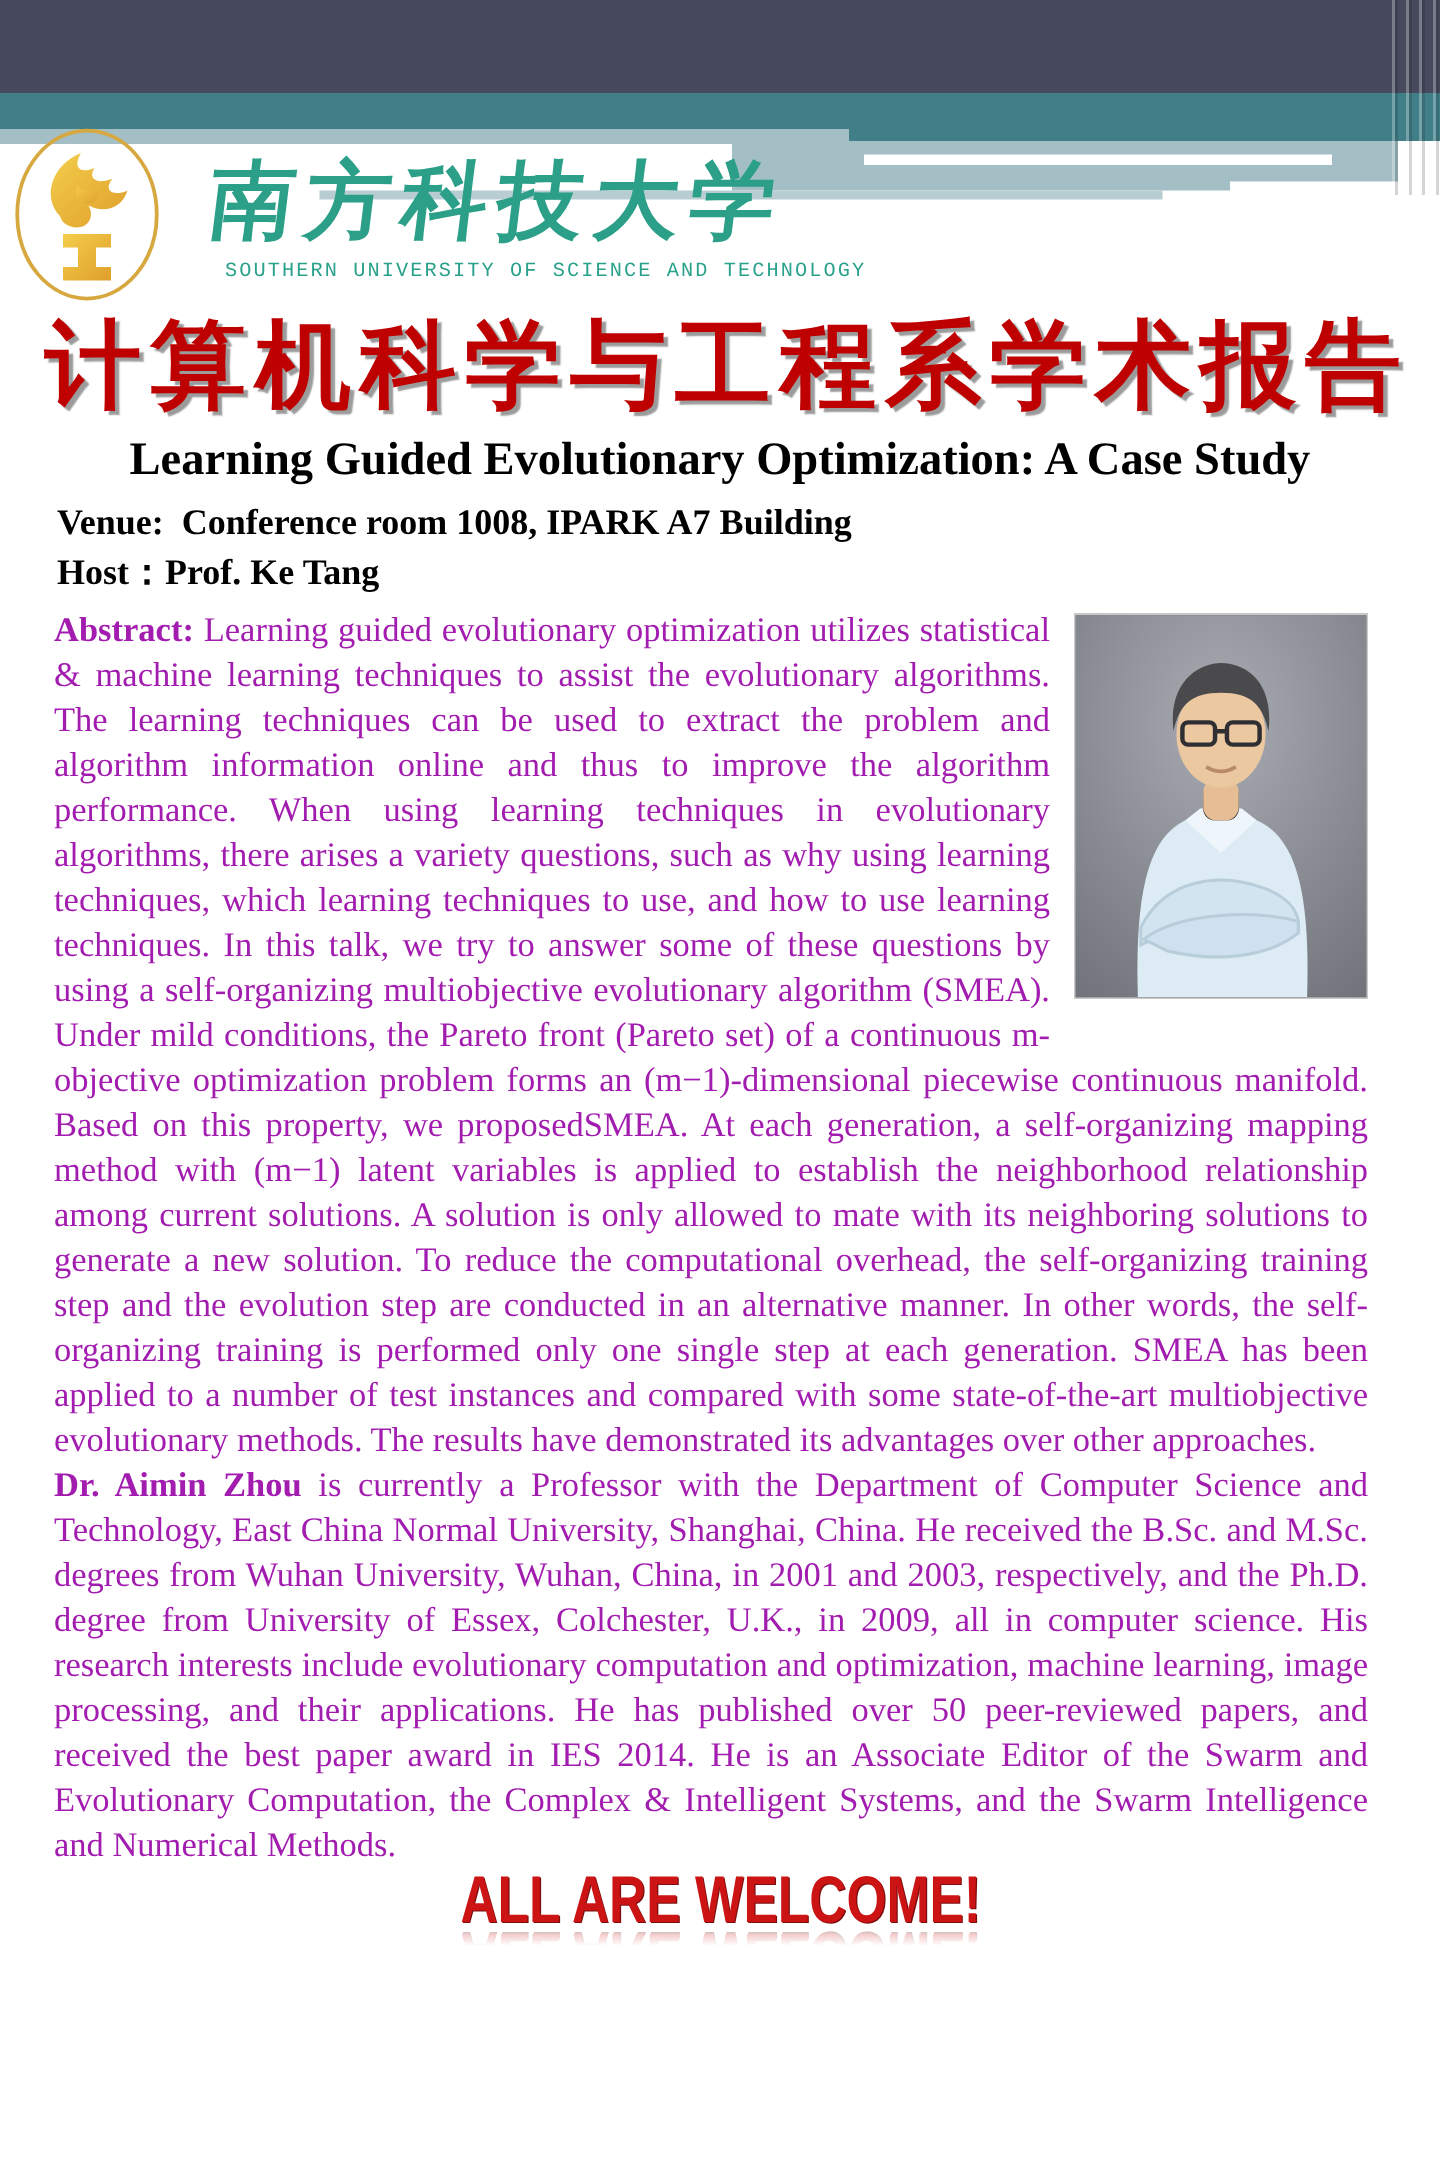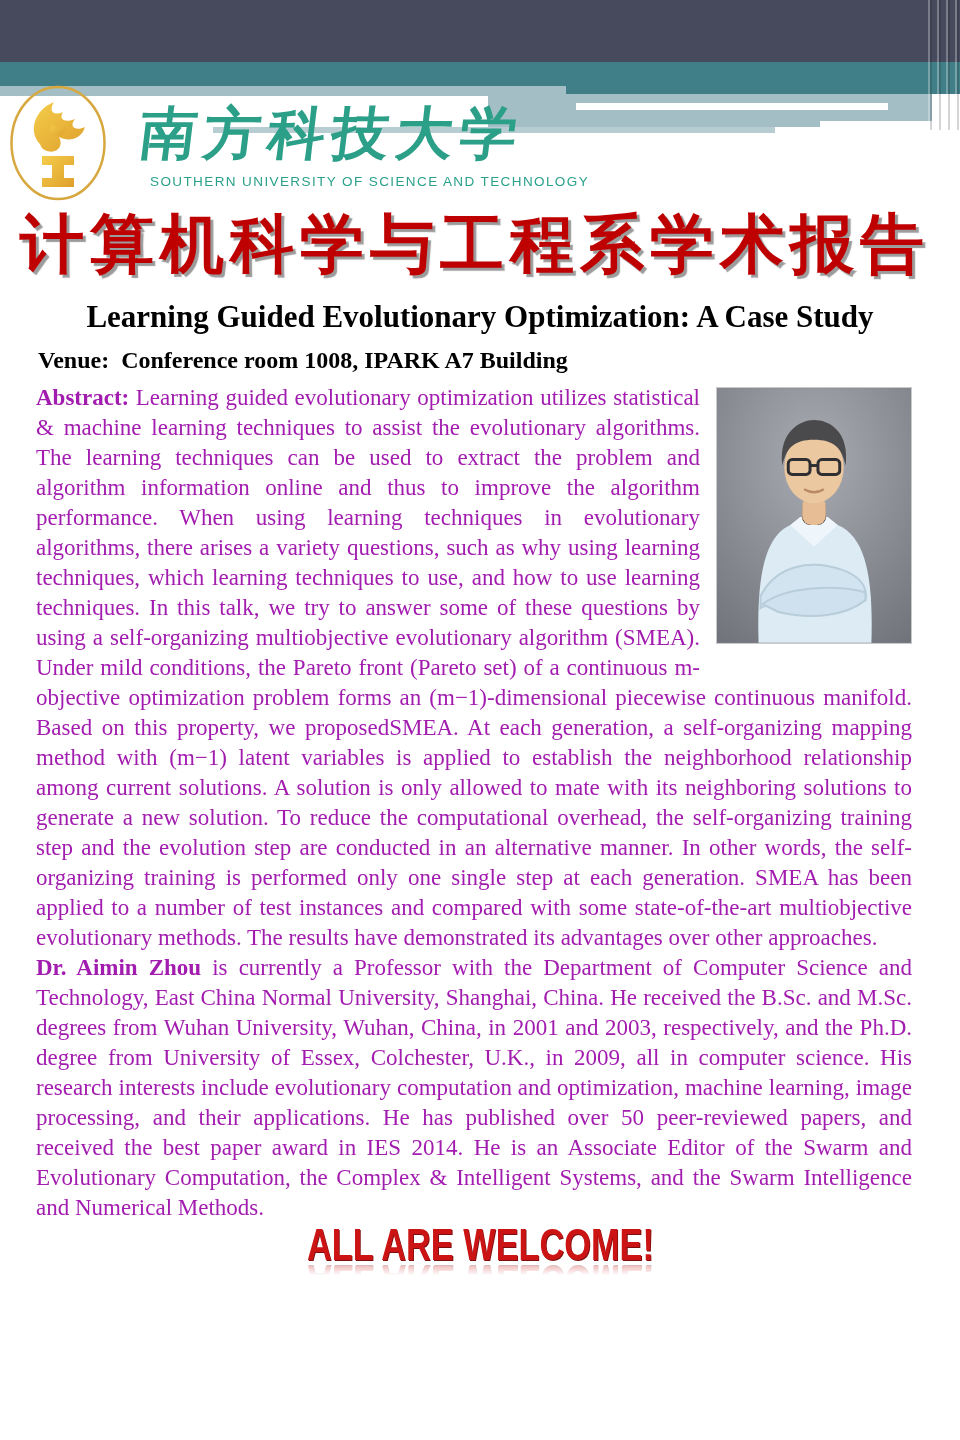--- a/index.html
+++ b/index.html
@@ -27,35 +27,35 @@
   }
   .logo { left:8px; top:84px; width:100px; height:118px; }
   .uni-cn {
     left:140px; top:96px; width:420px;
     font-family:"DejaVu Sans", sans-serif;
     font-size:57px; font-weight:700; color:#2b9f87;
     letter-spacing:7px; transform:skewX(-7deg); white-space:nowrap;
   }
   .uni-en {
     left:150px; top:174px;
-    font-family:Liberation Sans, sans-serif;
+    font-family:Liberation Mono, monospace;
     font-size:13.5px; font-weight:400; color:#2aa18b; letter-spacing:1.4px;
     white-space:nowrap;
   }
   
   .red-title {
-    margin:1px 20px 0 20px; text-align:left;
+    margin:1px 20px 0 20px; text-align:right;
     font-family:"DejaVu Sans", sans-serif;
     font-size:64px; line-height:76px; font-weight:900; color:#be0000;
     letter-spacing:6px; white-space:nowrap;
     text-shadow:3px 3px 1px rgba(130,130,130,0.8);
   }
   
   .talk-title {
-    margin-top:16px; text-align:center;
+    margin-top:5px; text-align:center;
     font-size:31px; line-height:38px; font-weight:700; color:#000;
   }
   
   .info { margin:8px 0 0 38px; font-weight:700; }
   .info .line { font-size:24px; line-height:33px; white-space:nowrap; }
   .info .line.speaker { font-size:23px; margin-bottom:6px; }
   .gap-l { display:inline-block; width:22px; }
   .gap-m { display:inline-block; width:12px; }
   .info sup { font-size:60%; vertical-align:super; font-weight:700; }
   
@@ -122,20 +122,23 @@
   <div class="red-title">计算机科学与工程系学术报告</div>
 
   <div class="talk-title">
     <div>Learning Guided Evolutionary Optimization: A Case Study</div>
   </div>
 
   <div class="info">
     <div class="line">
       <span>Venue:</span><span class="gap-m"></span><span>Conference room 1008, IPARK A7 Building</span>
     </div>
+    <div class="line">
+      <span>Host：</span><span>Prof. Ke Tang</span>
+    </div>
   </div>
 
   <div class="bodytext">
     <div class="photo">
       <svg viewBox="0 0 196 257">
         <defs>
           <radialGradient id="bgy" cx="0.5" cy="0.28" r="0.95">
             <stop offset="0" stop-color="#a8abb1"></stop>
             <stop offset="1" stop-color="#6b6e74"></stop>
           </radialGradient>

